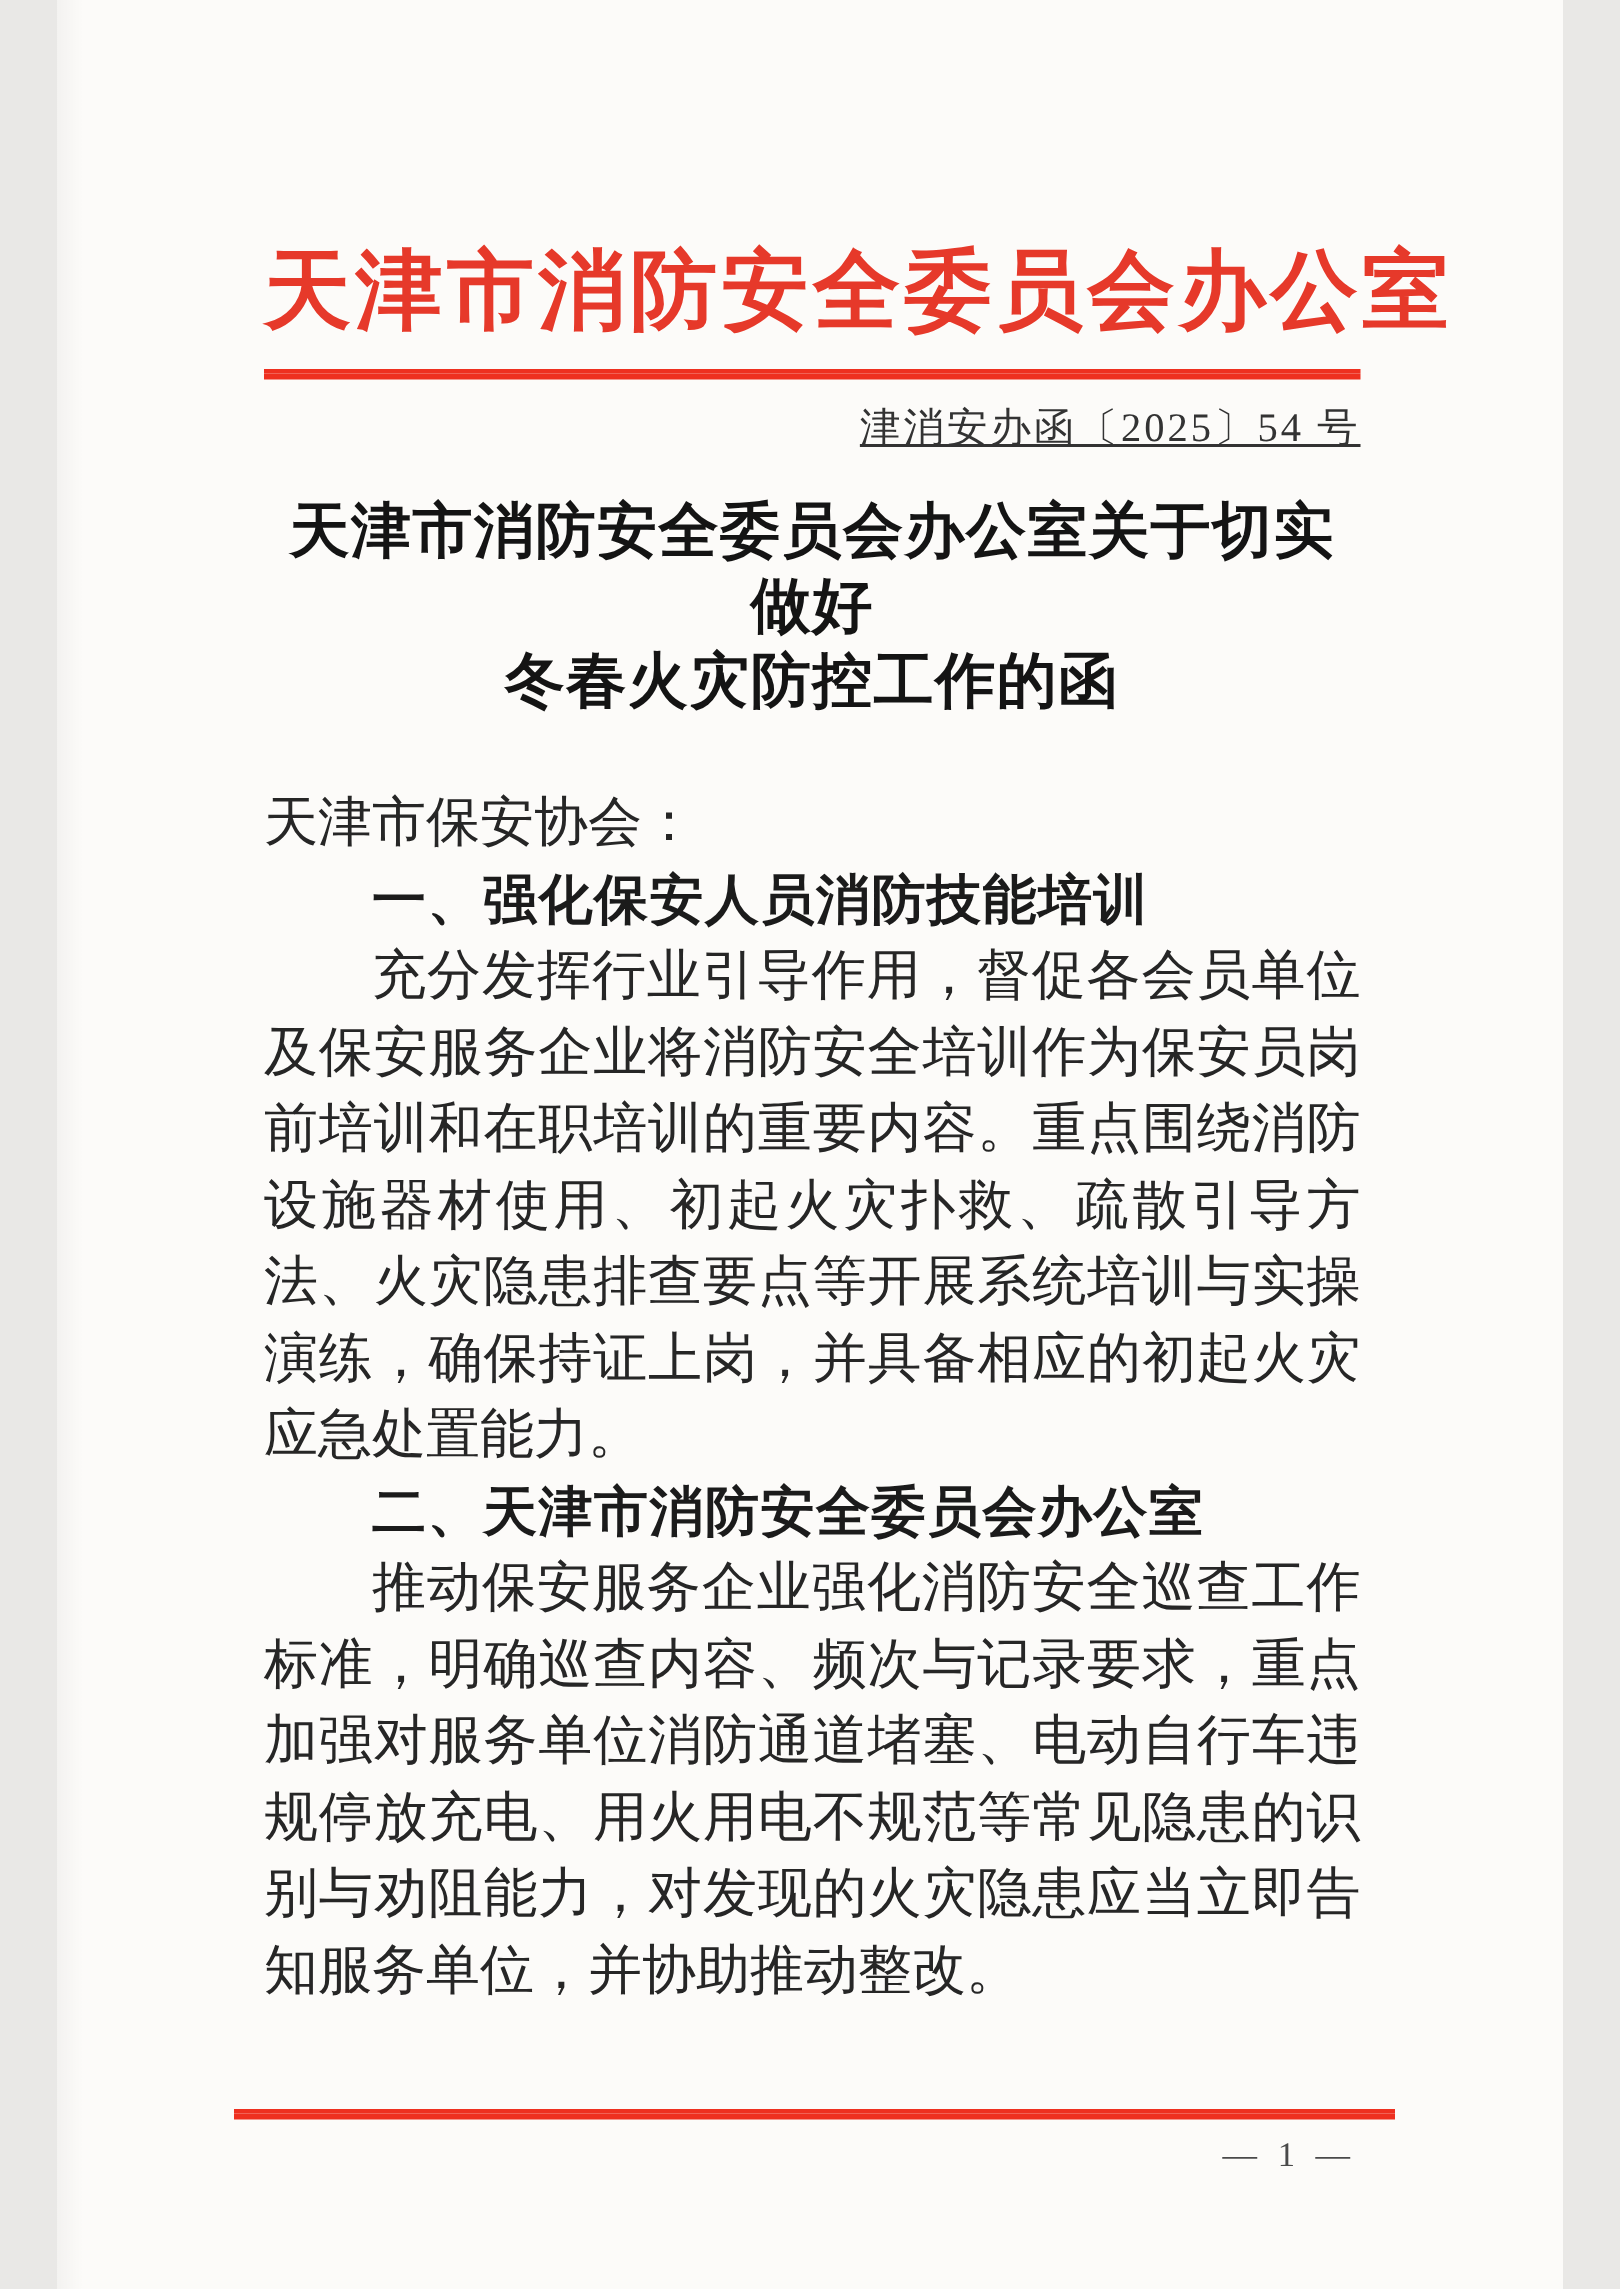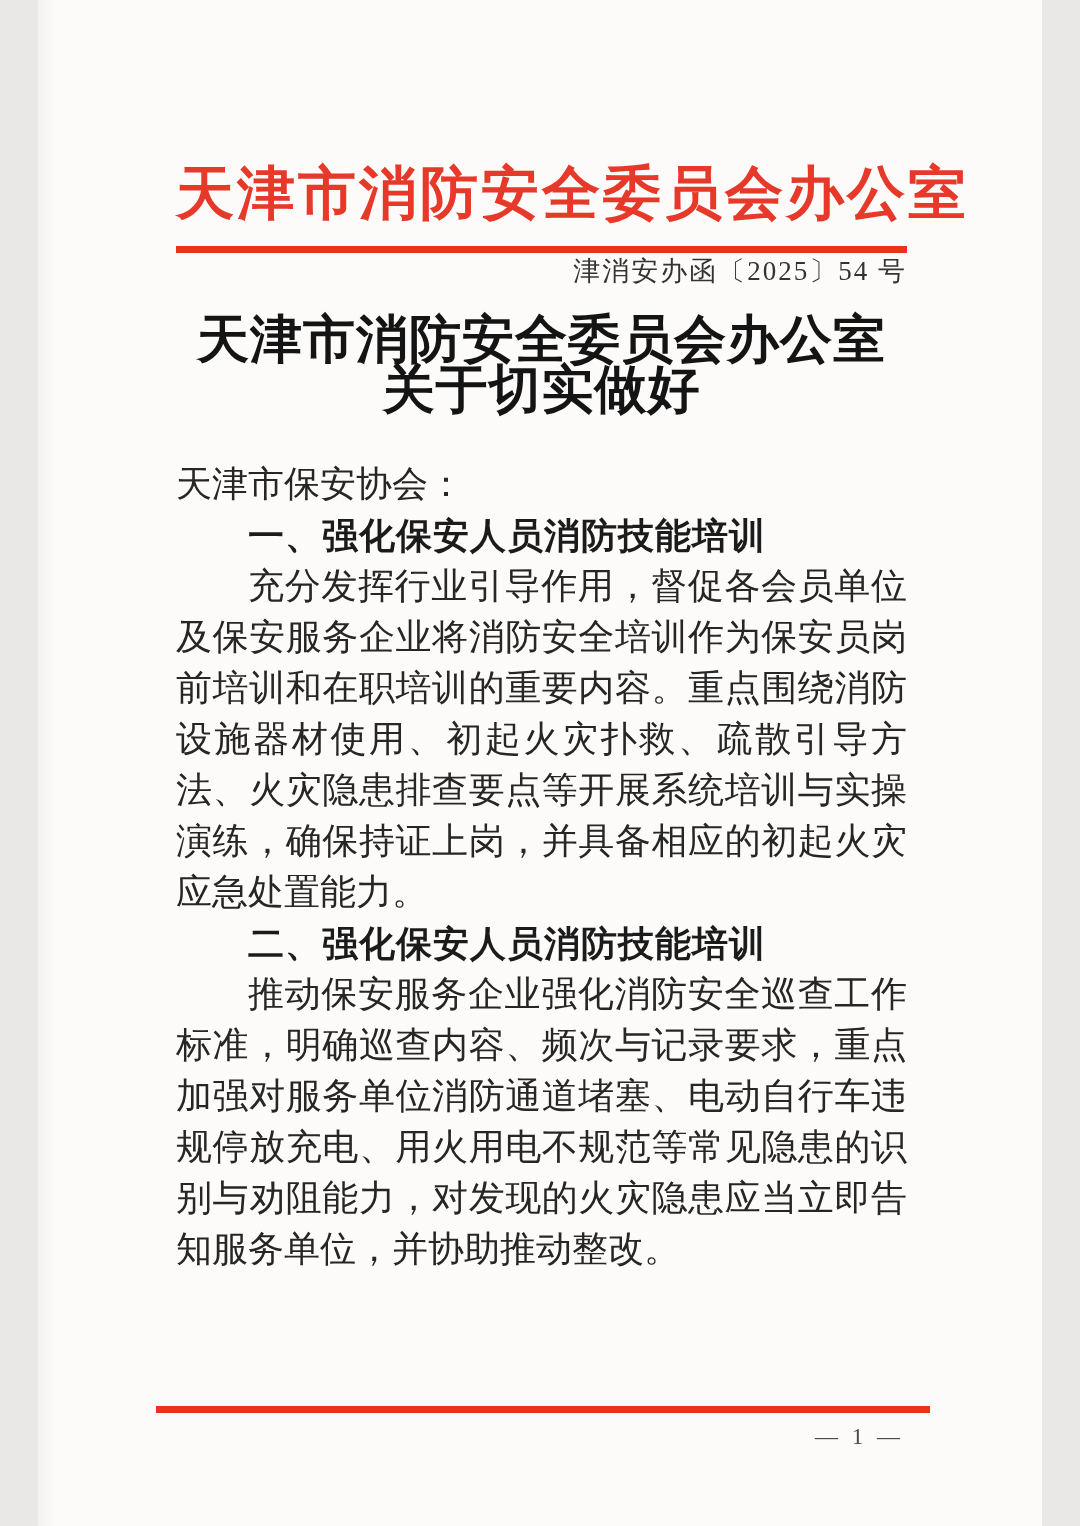--- a/index.html
+++ b/index.html
@@ -27,30 +27,32 @@
     color: #e6392a;
     white-space: nowrap;
   }
   .red-rule {
     margin-top: 8px;
     height: 2px;
     border-top: 3px solid #ee3020;
     border-bottom: 4px solid #ee3020;
   }
   .doc-number {
+    margin-top: 14px;
     text-align: right;
     font-size: 27px;
     line-height: 36px;
     color: #333;
     letter-spacing: 2px;
+    text-decoration: underline;
   }
   .doc-title {
     margin-top: 26px;
     text-align: center;
-    font-size: 52px;
+    font-size: 40px;
     font-weight: bold;
     line-height: 50px;
     color: #141414;
     letter-spacing: 1px;
   }
   .body-text {
     margin-top: 44px;
     font-size: 36px;
     line-height: 51px;
     text-align: justify;
@@ -90,27 +92,28 @@
   <div class="content">
 
     <div class="org-name">天津市消防安全委员会办公室</div>
 
     <div class="red-rule"></div>
 
     <div class="doc-number">津消安办函〔2025〕54 号</div>
 
     <div class="doc-title">
       <div>天津市消防安全委员会办公室关于切实做好</div>
+      <div>冬春火灾防控工作的函</div>
     </div>
 
     <div class="body-text">
       <p class="salutation">天津市保安协会：</p>
       <p class="heading">一、强化保安人员消防技能培训</p>
       <p>充分发挥行业引导作用，督促各会员单位及保安服务企业将消防安全培训作为保安员岗前培训和在职培训的重要内容。重点围绕消防设施器材使用、初起火灾扑救、疏散引导方法、火灾隐患排查要点等开展系统培训与实操演练，确保持证上岗，并具备相应的初起火灾应急处置能力。</p>
-      <p class="heading">二、强化保安人员消防技能培训</p>
+      <p class="heading">二、天津市消防安全委员会办公室</p>
       <p>推动保安服务企业强化消防安全巡查工作标准，明确巡查内容、频次与记录要求，重点加强对服务单位消防通道堵塞、电动自行车违规停放充电、用火用电不规范等常见隐患的识别与劝阻能力，对发现的火灾隐患应当立即告知服务单位，并协助推动整改。</p>
     </div>
 
   </div>
 
   <div class="footer-rule"></div>
 
   <div class="page-number">— 1 —</div>
 </div>
 

